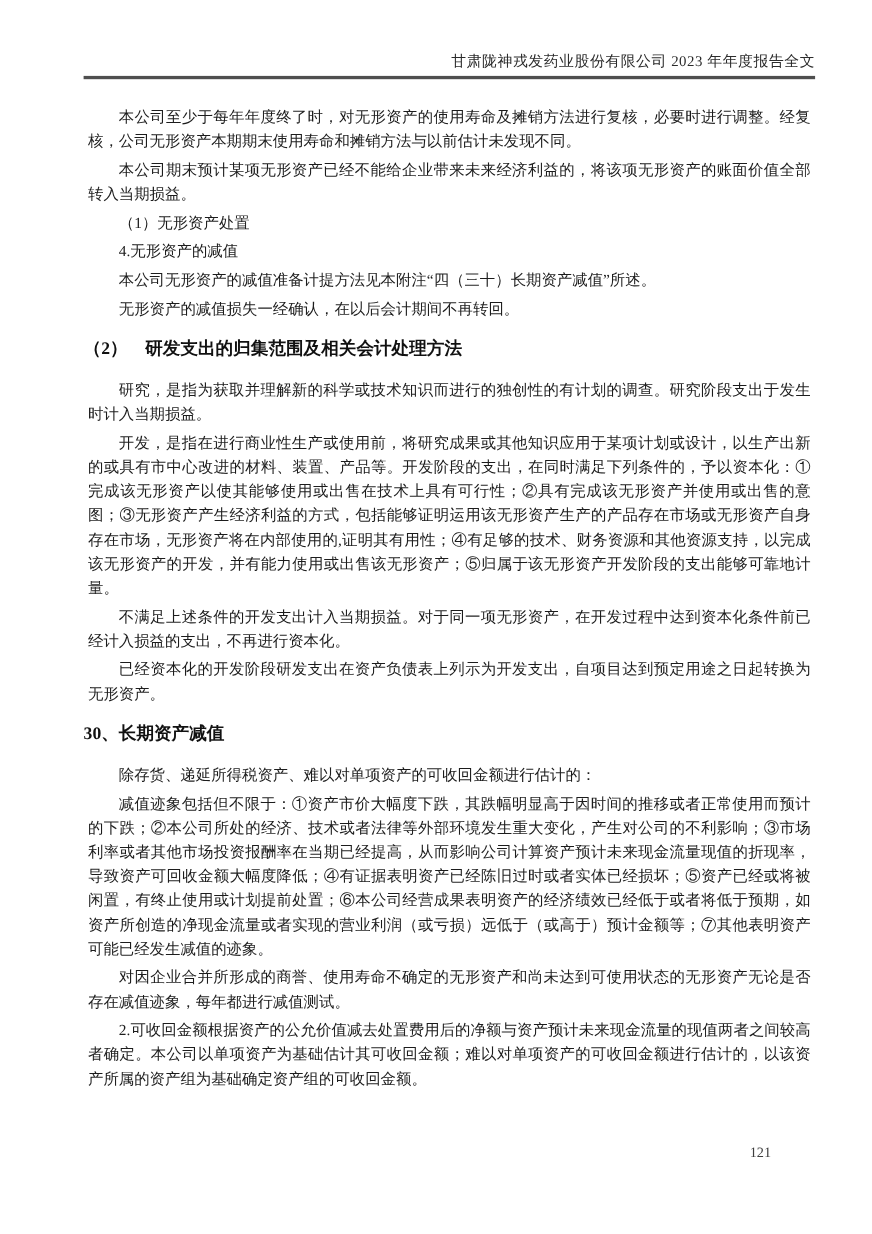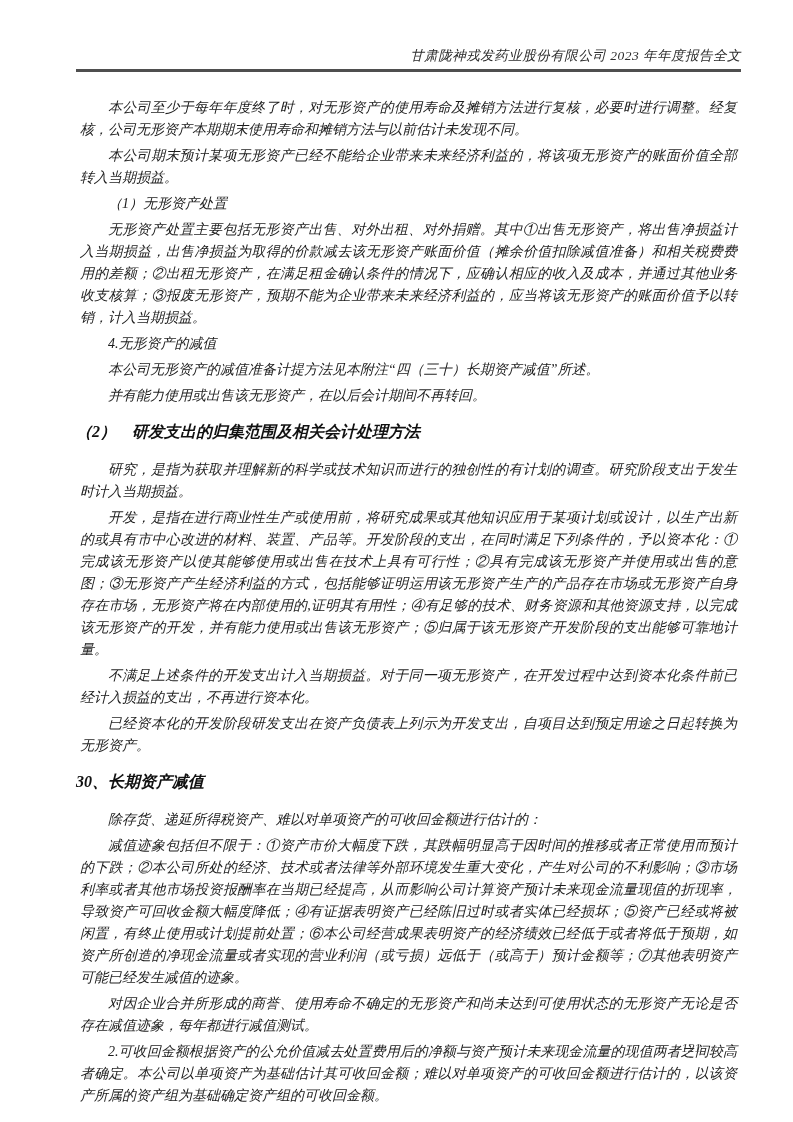--- a/index.html
+++ b/index.html
@@ -8,21 +8,20 @@
     background: #ffffff;
   }
   .page {
     position: relative;
     width: 793px;
     height: 1122px;
     background: #ffffff;
     overflow: hidden;
     font-family: "Liberation Serif", "DejaVu Serif", serif;
     color: #1e1e1e;
-    font-style: italic;
   }
   .header {
     padding: 46px 52px 0 76px;
   }
   .header-title {
     text-align: right;
     font-size: 13.5px;
     line-height: 20px;
     color: #2b2b2b;
     letter-spacing: 0.5px;
@@ -70,24 +69,23 @@
 
   <div class="header">
     <div class="header-title">甘肃陇神戎发药业股份有限公司 2023 年年度报告全文</div>
     <div class="header-rule"></div>
   </div>
 
   <div class="doc-body">
     <p>本公司至少于每年年度终了时，对无形资产的使用寿命及摊销方法进行复核，必要时进行调整。经复核，公司无形资产本期期末使用寿命和摊销方法与以前估计未发现不同。</p>
     <p>本公司期末预计某项无形资产已经不能给企业带来未来经济利益的，将该项无形资产的账面价值全部转入当期损益。</p>
     <p>（1）无形资产处置</p>
-    <p>无形资产处置主要包括无形资产出售、对外出租、对外捐赠。其中①出售无形资产，将出售净损益计入当期损益，出售净损益为取得的价款减去该无形资产账面价值（摊余价值扣除减值准备）和相关税费费用的差额；②出租无形资产，在满足租金确认条件的情况下，应确认相应的收入及成本，并通过其他业务收支核算；③报废无形资产，预期不能为企业带来未来经济利益的，应当将该无形资产的账面价值予以转销，计入当期损益。</p>
     <p>4.无形资产的减值</p>
     <p>本公司无形资产的减值准备计提方法见本附注“四（三十）长期资产减值”所述。</p>
-    <p>并有能力使用或出售该无形资产，在以后会计期间不再转回。</p>
+    <p>无形资产的减值损失一经确认，在以后会计期间不再转回。</p>
 
     <h2 class="section-heading">（2）　研发支出的归集范围及相关会计处理方法</h2>
 
     <p>研究，是指为获取并理解新的科学或技术知识而进行的独创性的有计划的调查。研究阶段支出于发生时计入当期损益。</p>
     <p>开发，是指在进行商业性生产或使用前，将研究成果或其他知识应用于某项计划或设计，以生产出新的或具有市中心改进的材料、装置、产品等。开发阶段的支出，在同时满足下列条件的，予以资本化：①完成该无形资产以使其能够使用或出售在技术上具有可行性；②具有完成该无形资产并使用或出售的意图；③无形资产产生经济利益的方式，包括能够证明运用该无形资产生产的产品存在市场或无形资产自身存在市场，无形资产将在内部使用的,证明其有用性；④有足够的技术、财务资源和其他资源支持，以完成该无形资产的开发，并有能力使用或出售该无形资产；⑤归属于该无形资产开发阶段的支出能够可靠地计量。</p>
     <p>不满足上述条件的开发支出计入当期损益。对于同一项无形资产，在开发过程中达到资本化条件前已经计入损益的支出，不再进行资本化。</p>
     <p>已经资本化的开发阶段研发支出在资产负债表上列示为开发支出，自项目达到预定用途之日起转换为无形资产。</p>
 
     <h2 class="section-heading">30、长期资产减值</h2>
 

